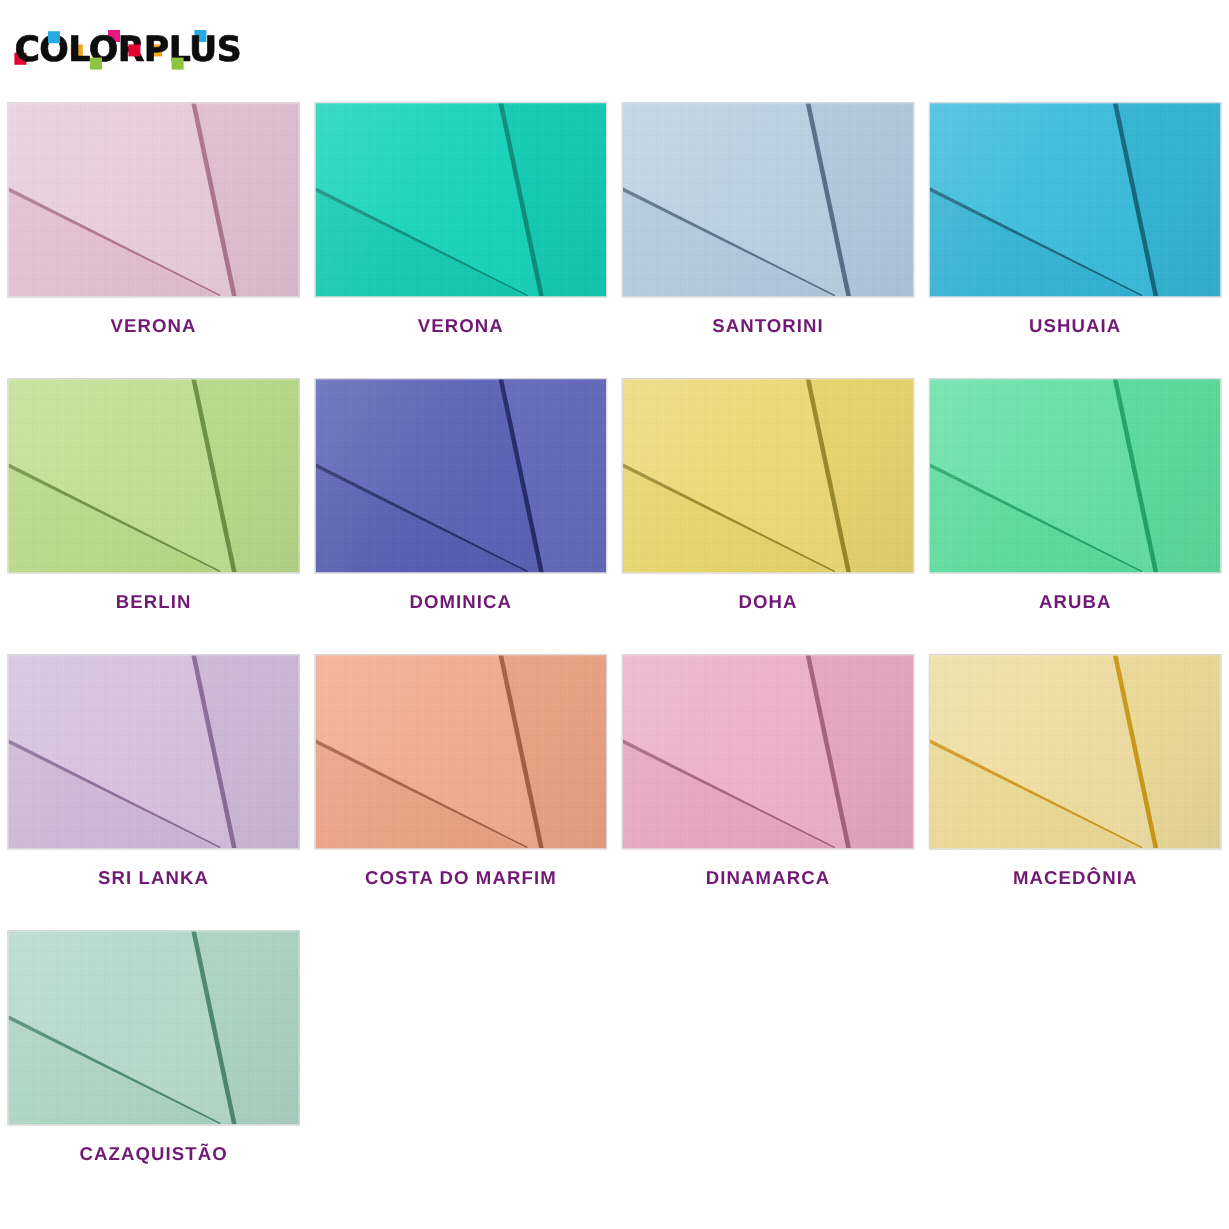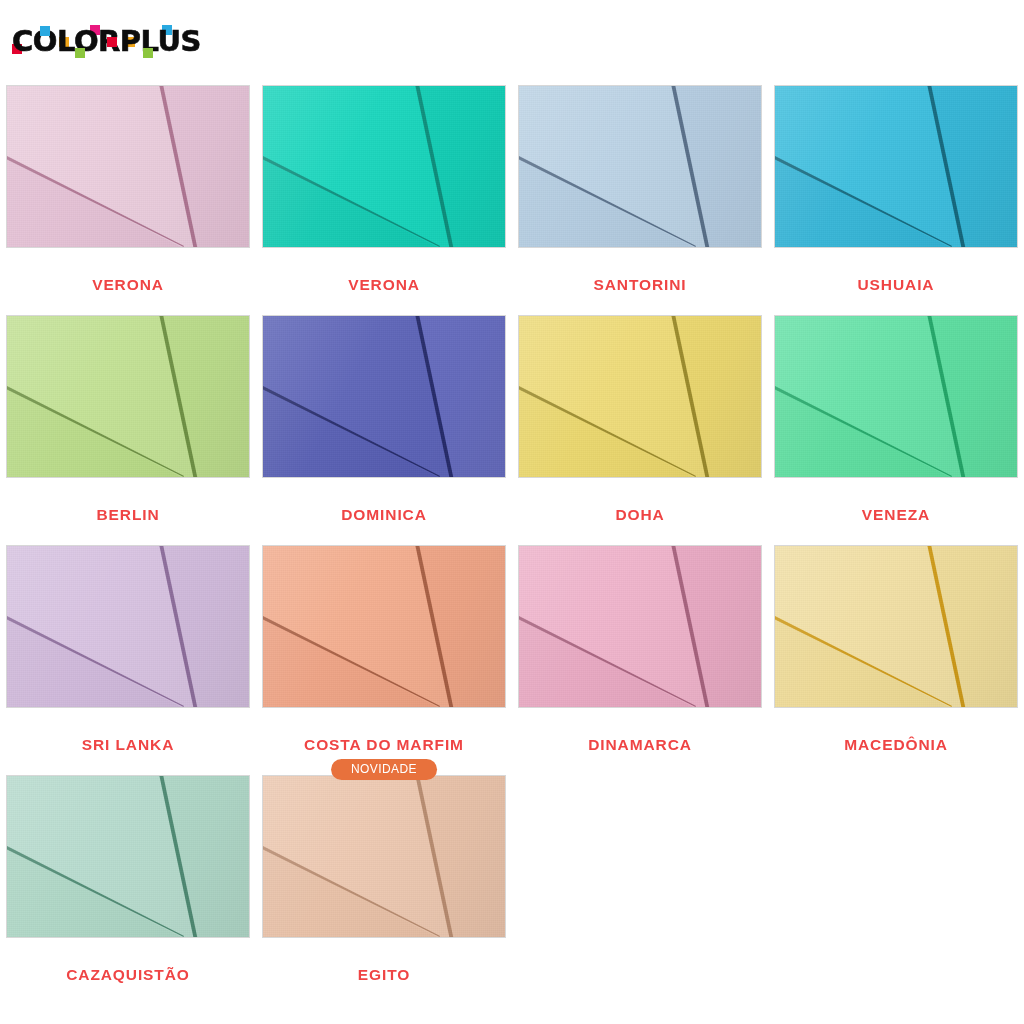--- a/index.html
+++ b/index.html
@@ -113,26 +113,26 @@
   .paper .grain {
     position: absolute;
     inset: 0;
     opacity: .30;
     background-image:
       repeating-linear-gradient(0deg, rgba(0,0,0,.05) 0 1px, rgba(255,255,255,.05) 1px 2px),
       repeating-linear-gradient(90deg, rgba(0,0,0,.045) 0 1px, rgba(255,255,255,.045) 1px 2px);
   }
 
   .label {
-    margin-top: 28px;
+    margin-top: 16px;
     font-family: "Liberation Sans", sans-serif;
     font-weight: bold;
     font-size: 15.5px;
     letter-spacing: 0.9px;
-    color: #ef4444;
+    color: #701a75;
     white-space: nowrap;
   }
 
   .badge {
     position: absolute;
     top: -11px;
     left: 50%;
     transform: translateX(-50%);
     background: #e8713c;
     color: #ffffff;
@@ -269,21 +269,21 @@
           <div class="paper">
             <div class="base" style="background: rgb(102, 227, 168);"></div>
             <div class="panel-right" style="background: rgb(93, 223, 161);"></div>
             <div class="panel-lower" style="background: rgb(91, 221, 158);"></div>
             <div class="edge-d" style="background: rgb(34, 167, 104);"></div>
             <div class="edge-v" style="background: rgb(34, 167, 104);"></div>
             <div class="sheen"></div>
             <div class="grain"></div>
           </div>
         </div>
-        <div class="label">VENEZA</div>
+        <div class="label">ARUBA</div>
       </div>
       <div class="cell">
         <div class="swatch">
           <div class="paper">
             <div class="base" style="background: rgb(216, 195, 226);"></div>
             <div class="panel-right" style="background: rgb(210, 188, 221);"></div>
             <div class="panel-lower" style="background: rgb(207, 184, 218);"></div>
             <div class="edge-d" style="background: rgb(141, 109, 156);"></div>
             <div class="edge-v" style="background: rgb(141, 109, 156);"></div>
             <div class="sheen"></div>
@@ -341,30 +341,15 @@
             <div class="panel-right" style="background: rgb(176, 216, 200);"></div>
             <div class="panel-lower" style="background: rgb(173, 214, 197);"></div>
             <div class="edge-d" style="background: rgb(78, 138, 115);"></div>
             <div class="edge-v" style="background: rgb(78, 138, 115);"></div>
             <div class="sheen"></div>
             <div class="grain"></div>
           </div>
         </div>
         <div class="label">CAZAQUISTÃO</div>
       </div>
-      <div class="cell">
-        <div class="badge">NOVIDADE</div>
-        <div class="swatch">
-          <div class="paper">
-            <div class="base" style="background: rgb(238, 201, 177);"></div>
-            <div class="panel-right" style="background: rgb(234, 195, 170);"></div>
-            <div class="panel-lower" style="background: rgb(232, 192, 166);"></div>
-            <div class="edge-d" style="background: rgb(185, 140, 112);"></div>
-            <div class="edge-v" style="background: rgb(185, 140, 112);"></div>
-            <div class="sheen"></div>
-            <div class="grain"></div>
-          </div>
-        </div>
-        <div class="label">EGITO</div>
-      </div>
     </div>
 
 </div>
 
 </body></html>

